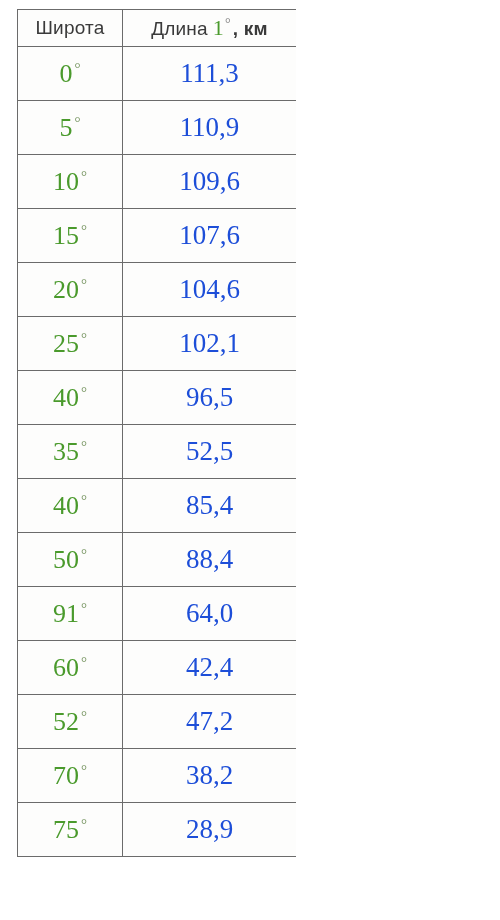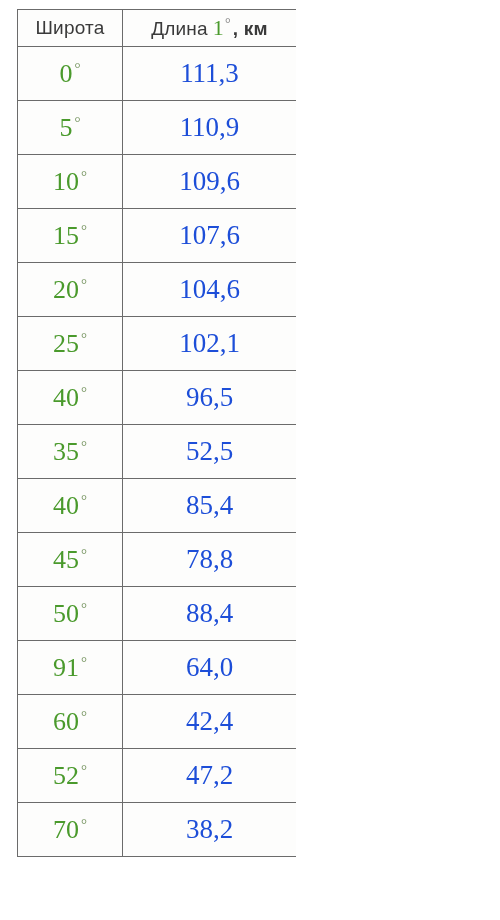--- a/index.html
+++ b/index.html
@@ -196,27 +196,20 @@
         </tr>
         <tr>
           <td><span class="cell-inner">
               <span>40</span>
               <span class="deg-mark">°</span>
             </span></td>
           <td><span class="len-val">85,4</span></td>
         </tr>
         <tr>
           <td><span class="cell-inner">
-              <span>45</span>
-              <span class="deg-mark">°</span>
-            </span></td>
-          <td><span class="len-val">78,8</span></td>
-        </tr>
-        <tr>
-          <td><span class="cell-inner">
               <span>50</span>
               <span class="deg-mark">°</span>
             </span></td>
           <td><span class="len-val">88,4</span></td>
         </tr>
         <tr>
           <td><span class="cell-inner">
               <span>91</span>
               <span class="deg-mark">°</span>
             </span></td>
@@ -235,16 +228,23 @@
               <span class="deg-mark">°</span>
             </span></td>
           <td><span class="len-val">47,2</span></td>
         </tr>
         <tr>
           <td><span class="cell-inner">
               <span>70</span>
               <span class="deg-mark">°</span>
             </span></td>
           <td><span class="len-val">38,2</span></td>
+        </tr>
+        <tr>
+          <td><span class="cell-inner">
+              <span>75</span>
+              <span class="deg-mark">°</span>
+            </span></td>
+          <td><span class="len-val">28,9</span></td>
         </tr>
       </tbody>
   </table>
 </div>
 
 </body></html>

